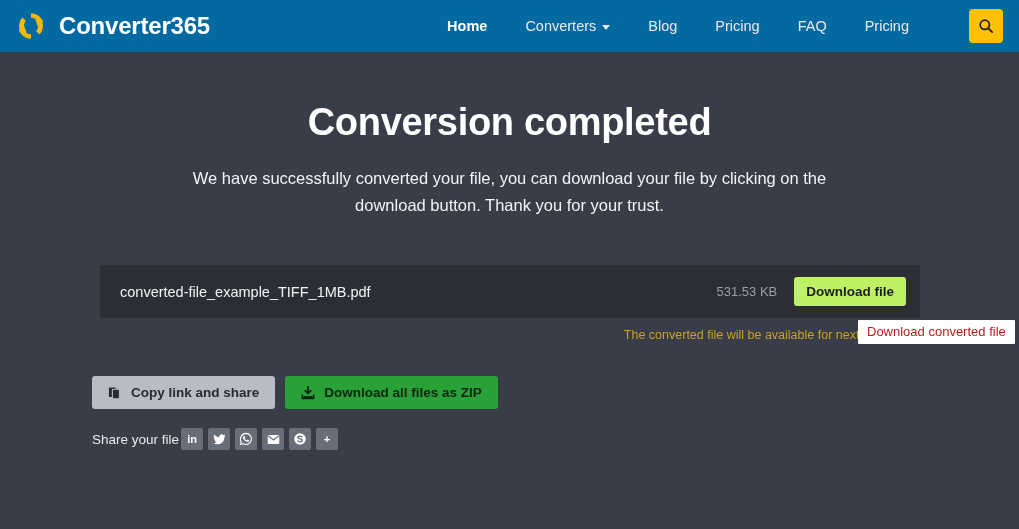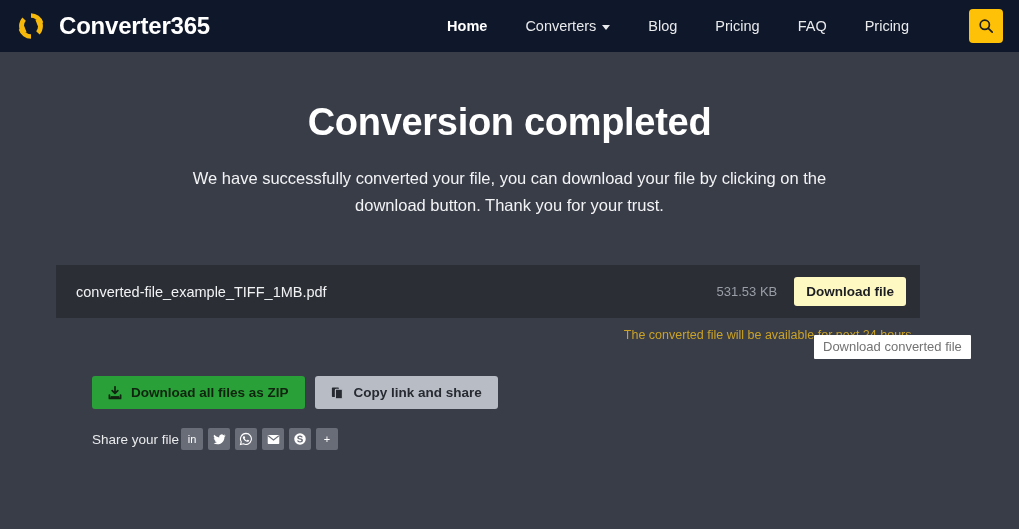--- a/index.html
+++ b/index.html
@@ -10,21 +10,21 @@
   }
   body {
     background: #393d48;
     font-family: "Liberation Sans", sans-serif;
     color: #ffffff;
   }
 
   
   .header {
     height: 52px;
-    background: #0f172a;
+    background: #0369a1;
     display: flex;
     align-items: center;
     padding: 0 16px 0 14px;
   }
   .brand {
     display: flex;
     align-items: center;
     gap: 11px;
     cursor: pointer;
   }
@@ -92,21 +92,21 @@
     margin: 21px auto 0 auto;
     width: 690px;
     text-align: center;
     font-size: 16.5px;
     line-height: 27px;
     color: #f2f3f5;
   }
 
   .file-area {
     margin-top: 46px;
-    padding-left: 56px;
+    padding-left: 100px;
     padding-right: 99px;
     position: relative;
   }
   .file-row {
     background: #2b2e35;
     height: 53px;
     display: flex;
     align-items: center;
     padding: 0 14px 0 20px;
   }
@@ -114,21 +114,21 @@
     font-size: 14.5px;
     color: #f2f3f5;
   }
   .file-size {
     margin-left: auto;
     font-size: 13px;
     color: #9a9ea7;
     margin-right: 17px;
   }
   .download-file-btn {
-    background: #fef9c3;
+    background: #bef264;
     color: #1c1e22;
     font-size: 13.5px;
     font-weight: bold;
     border: none;
     border-radius: 3px;
     padding: 7px 12px;
     cursor: pointer;
     white-space: nowrap;
   }
 
@@ -141,23 +141,23 @@
     justify-content: flex-end;
   }
   .note {
     font-size: 12.5px;
     color: #c9a227;
     padding-top: 8px;
   }
   .tooltip {
     position: absolute;
     left: 758px;
-    top: 17px;
+    top: 2px;
     background: #ffffff;
-    color: #737373;
+    color: #b91c1c;
     font-size: 13px;
     padding: 4px 9px 5px 9px;
     white-space: nowrap;
     border-radius: 1px;
     z-index: 5;
   }
 
   .actions {
     margin-top: 32px;
     padding-left: 92px;
@@ -196,21 +196,21 @@
     height: 22px;
     background: #696d77;
     border: none;
     border-radius: 2px;
     display: flex;
     align-items: center;
     justify-content: center;
     cursor: pointer;
     color: #ffffff;
     font-size: 11px;
-    font-weight: normal;
+    font-weight: bold;
     padding: 0;
   }
   svg { display: block; }
 </style>
 </head>
 <body>
 
 <div class="header">
 
   <div class="brand">
@@ -273,40 +273,40 @@
     </div>
 
     <div class="note-row">
       <span class="note">The converted file will be available for next 24 hours.</span>
       <div class="tooltip">Download converted file</div>
     </div>
   </div>
 
   <div class="actions">
 
+    <button class="btn btn-copy">
+      <span>
+        <svg width="14" height="14" viewBox="0 0 14 14" aria-hidden="true">
+          <rect x="0.9" y="1.6" width="7" height="9.4" rx="0.8" fill="#272a31"></rect>
+          <rect x="4.4" y="3.3" width="7" height="9.4" rx="0.8" fill="#272a31" stroke="#b8bcc4" stroke-width="1.1"></rect>
+        </svg>
+      </span>
+      <span>Copy link and share</span>
+    </button>
+
     <button class="btn btn-zip">
       <span>
         <svg width="14" height="14" viewBox="0 0 14 14" aria-hidden="true">
           <path d="M7 0.8 V6.6 M4.2 4.6 L7 7.4 L9.8 4.6" fill="none" stroke="#10240f" stroke-width="1.7" stroke-linecap="round" stroke-linejoin="round"></path>
           <path d="M1.4 9.1 V12.4 H12.6 V9.1" fill="none" stroke="#10240f" stroke-width="1.7" stroke-linecap="round" stroke-linejoin="round"></path>
           <rect x="2.6" y="10.1" width="8.8" height="2.3" fill="#10240f"></rect>
         </svg>
       </span>
       <span>Download all files as ZIP</span>
     </button>
-
-    <button class="btn btn-copy">
-      <span>
-        <svg width="14" height="14" viewBox="0 0 14 14" aria-hidden="true">
-          <rect x="0.9" y="1.6" width="7" height="9.4" rx="0.8" fill="#272a31"></rect>
-          <rect x="4.4" y="3.3" width="7" height="9.4" rx="0.8" fill="#272a31" stroke="#b8bcc4" stroke-width="1.1"></rect>
-        </svg>
-      </span>
-      <span>Copy link and share</span>
-    </button>
   </div>
 
   <div class="share-row">
     <span class="share-label">Share your file</span>
 
     <div class="share-icons">
 
       <button class="share-icon">
         <span>in</span>
       </button>

